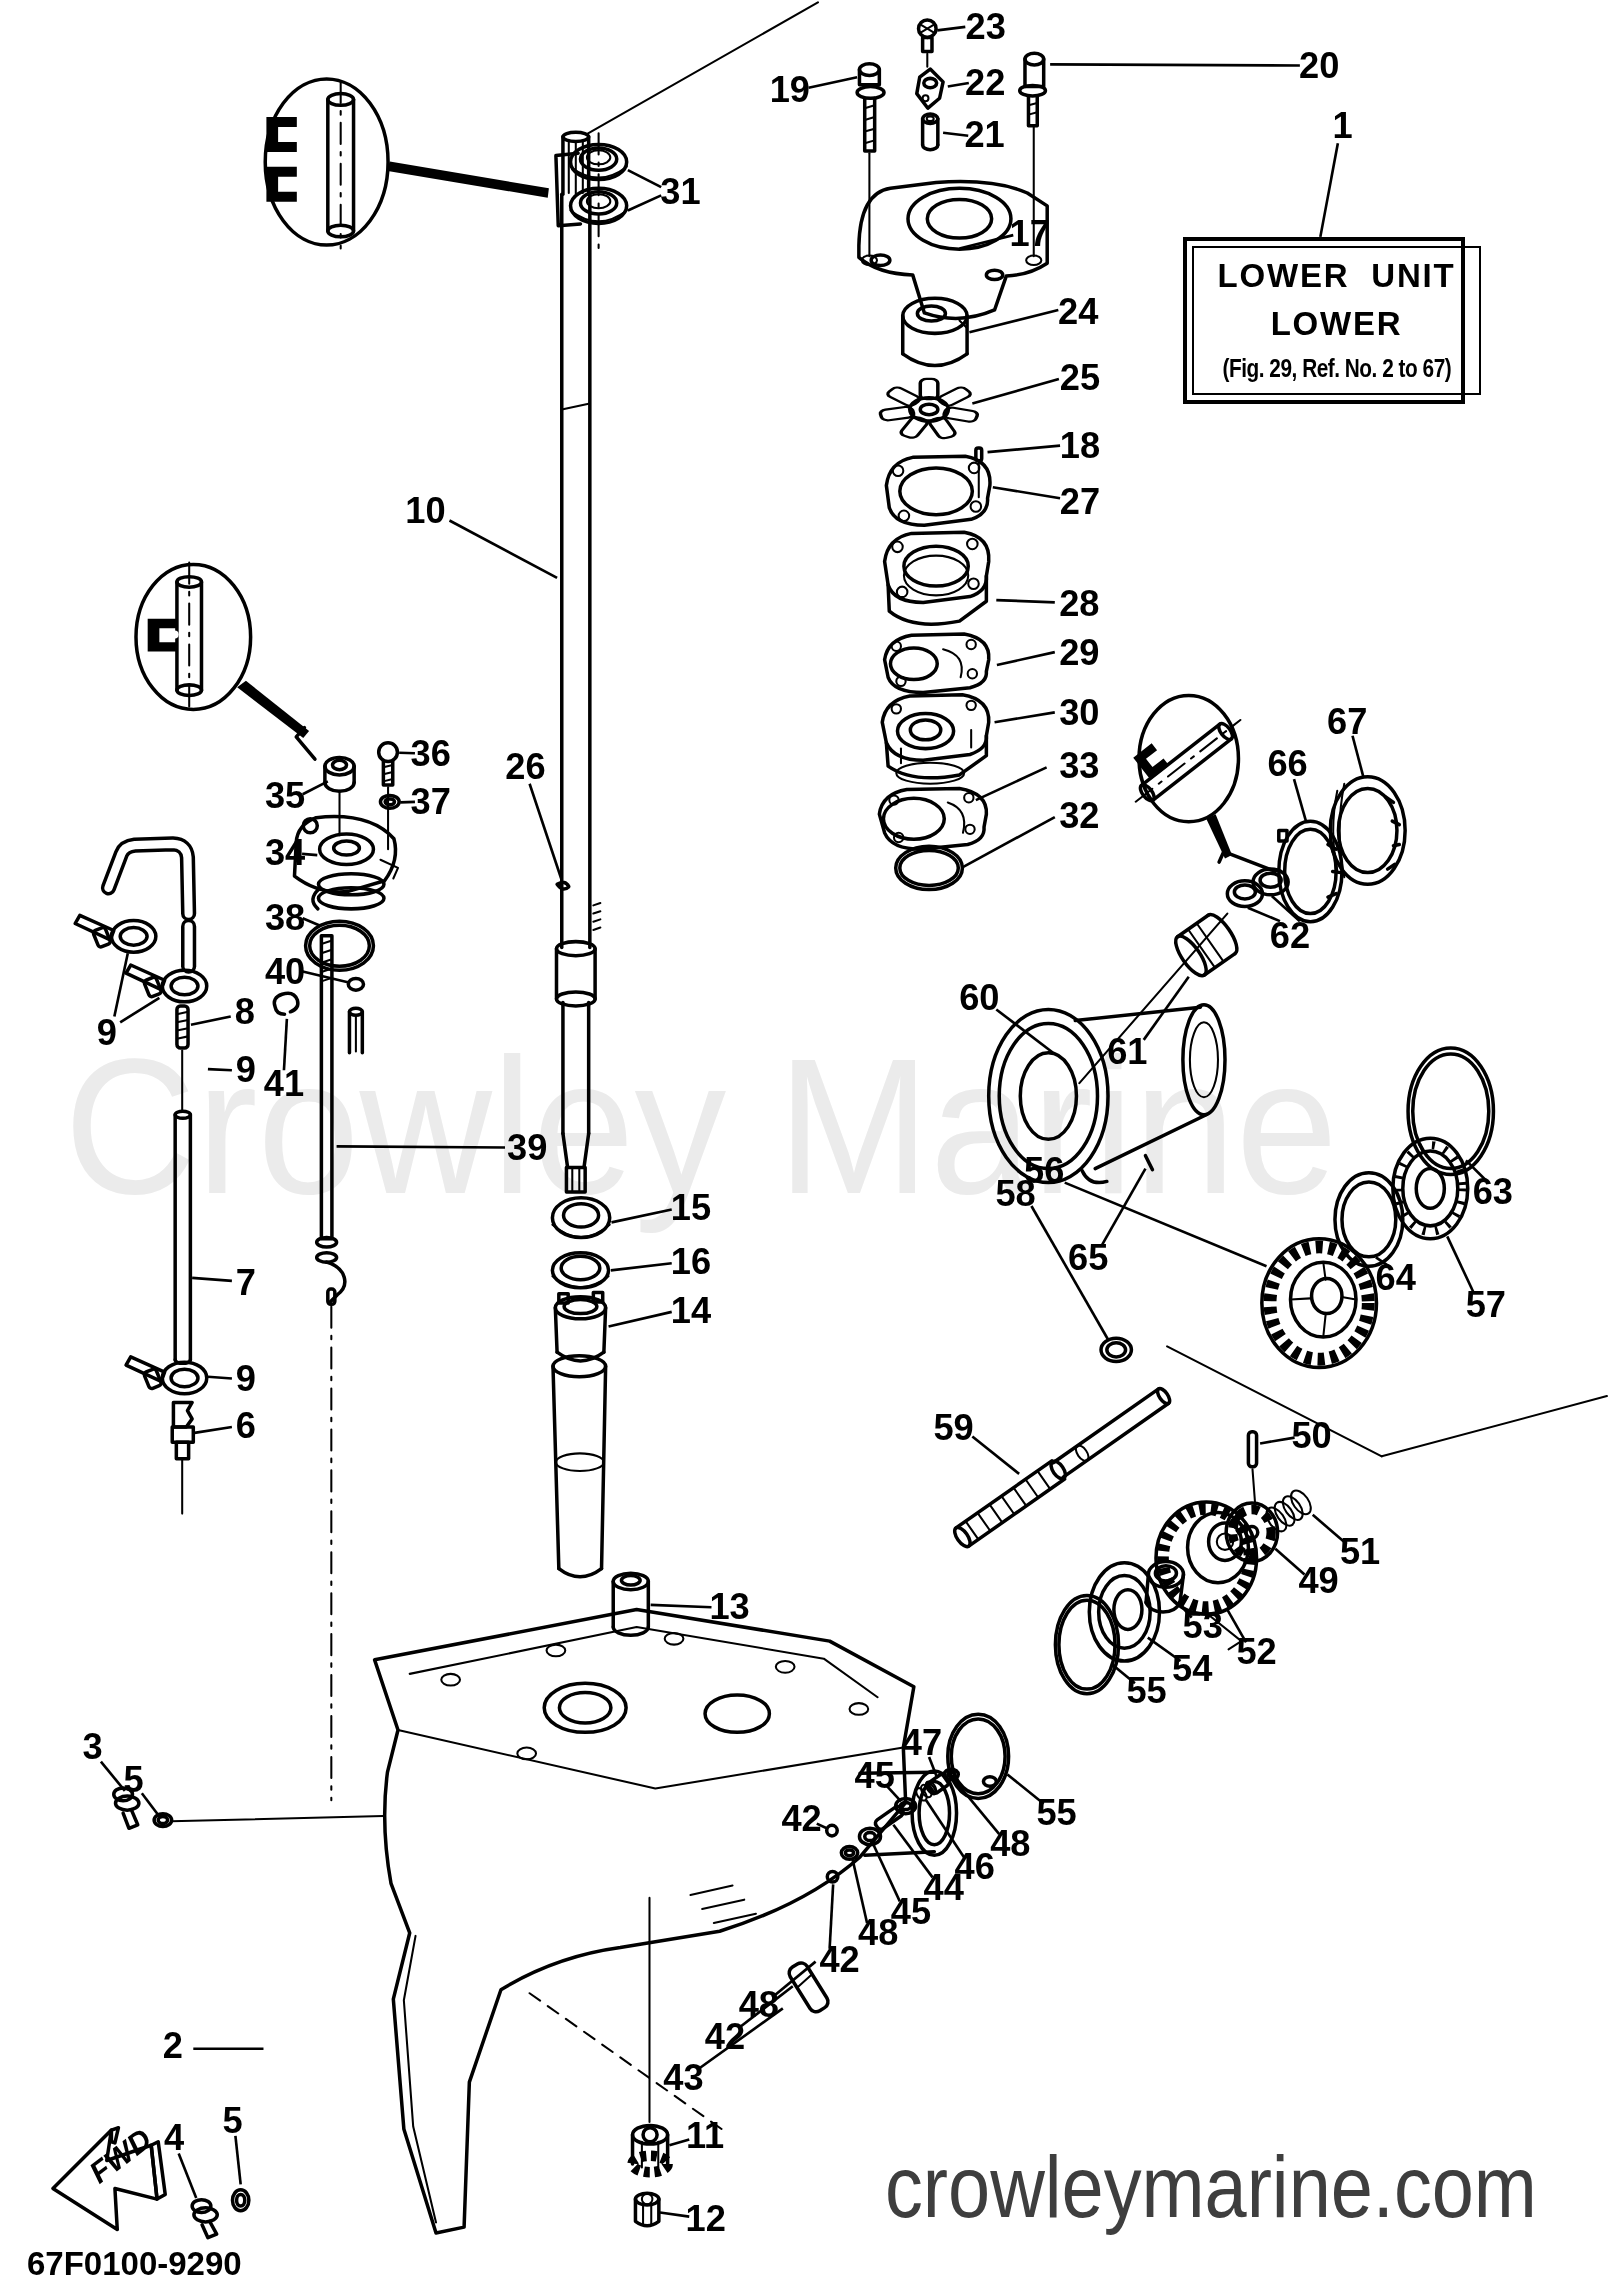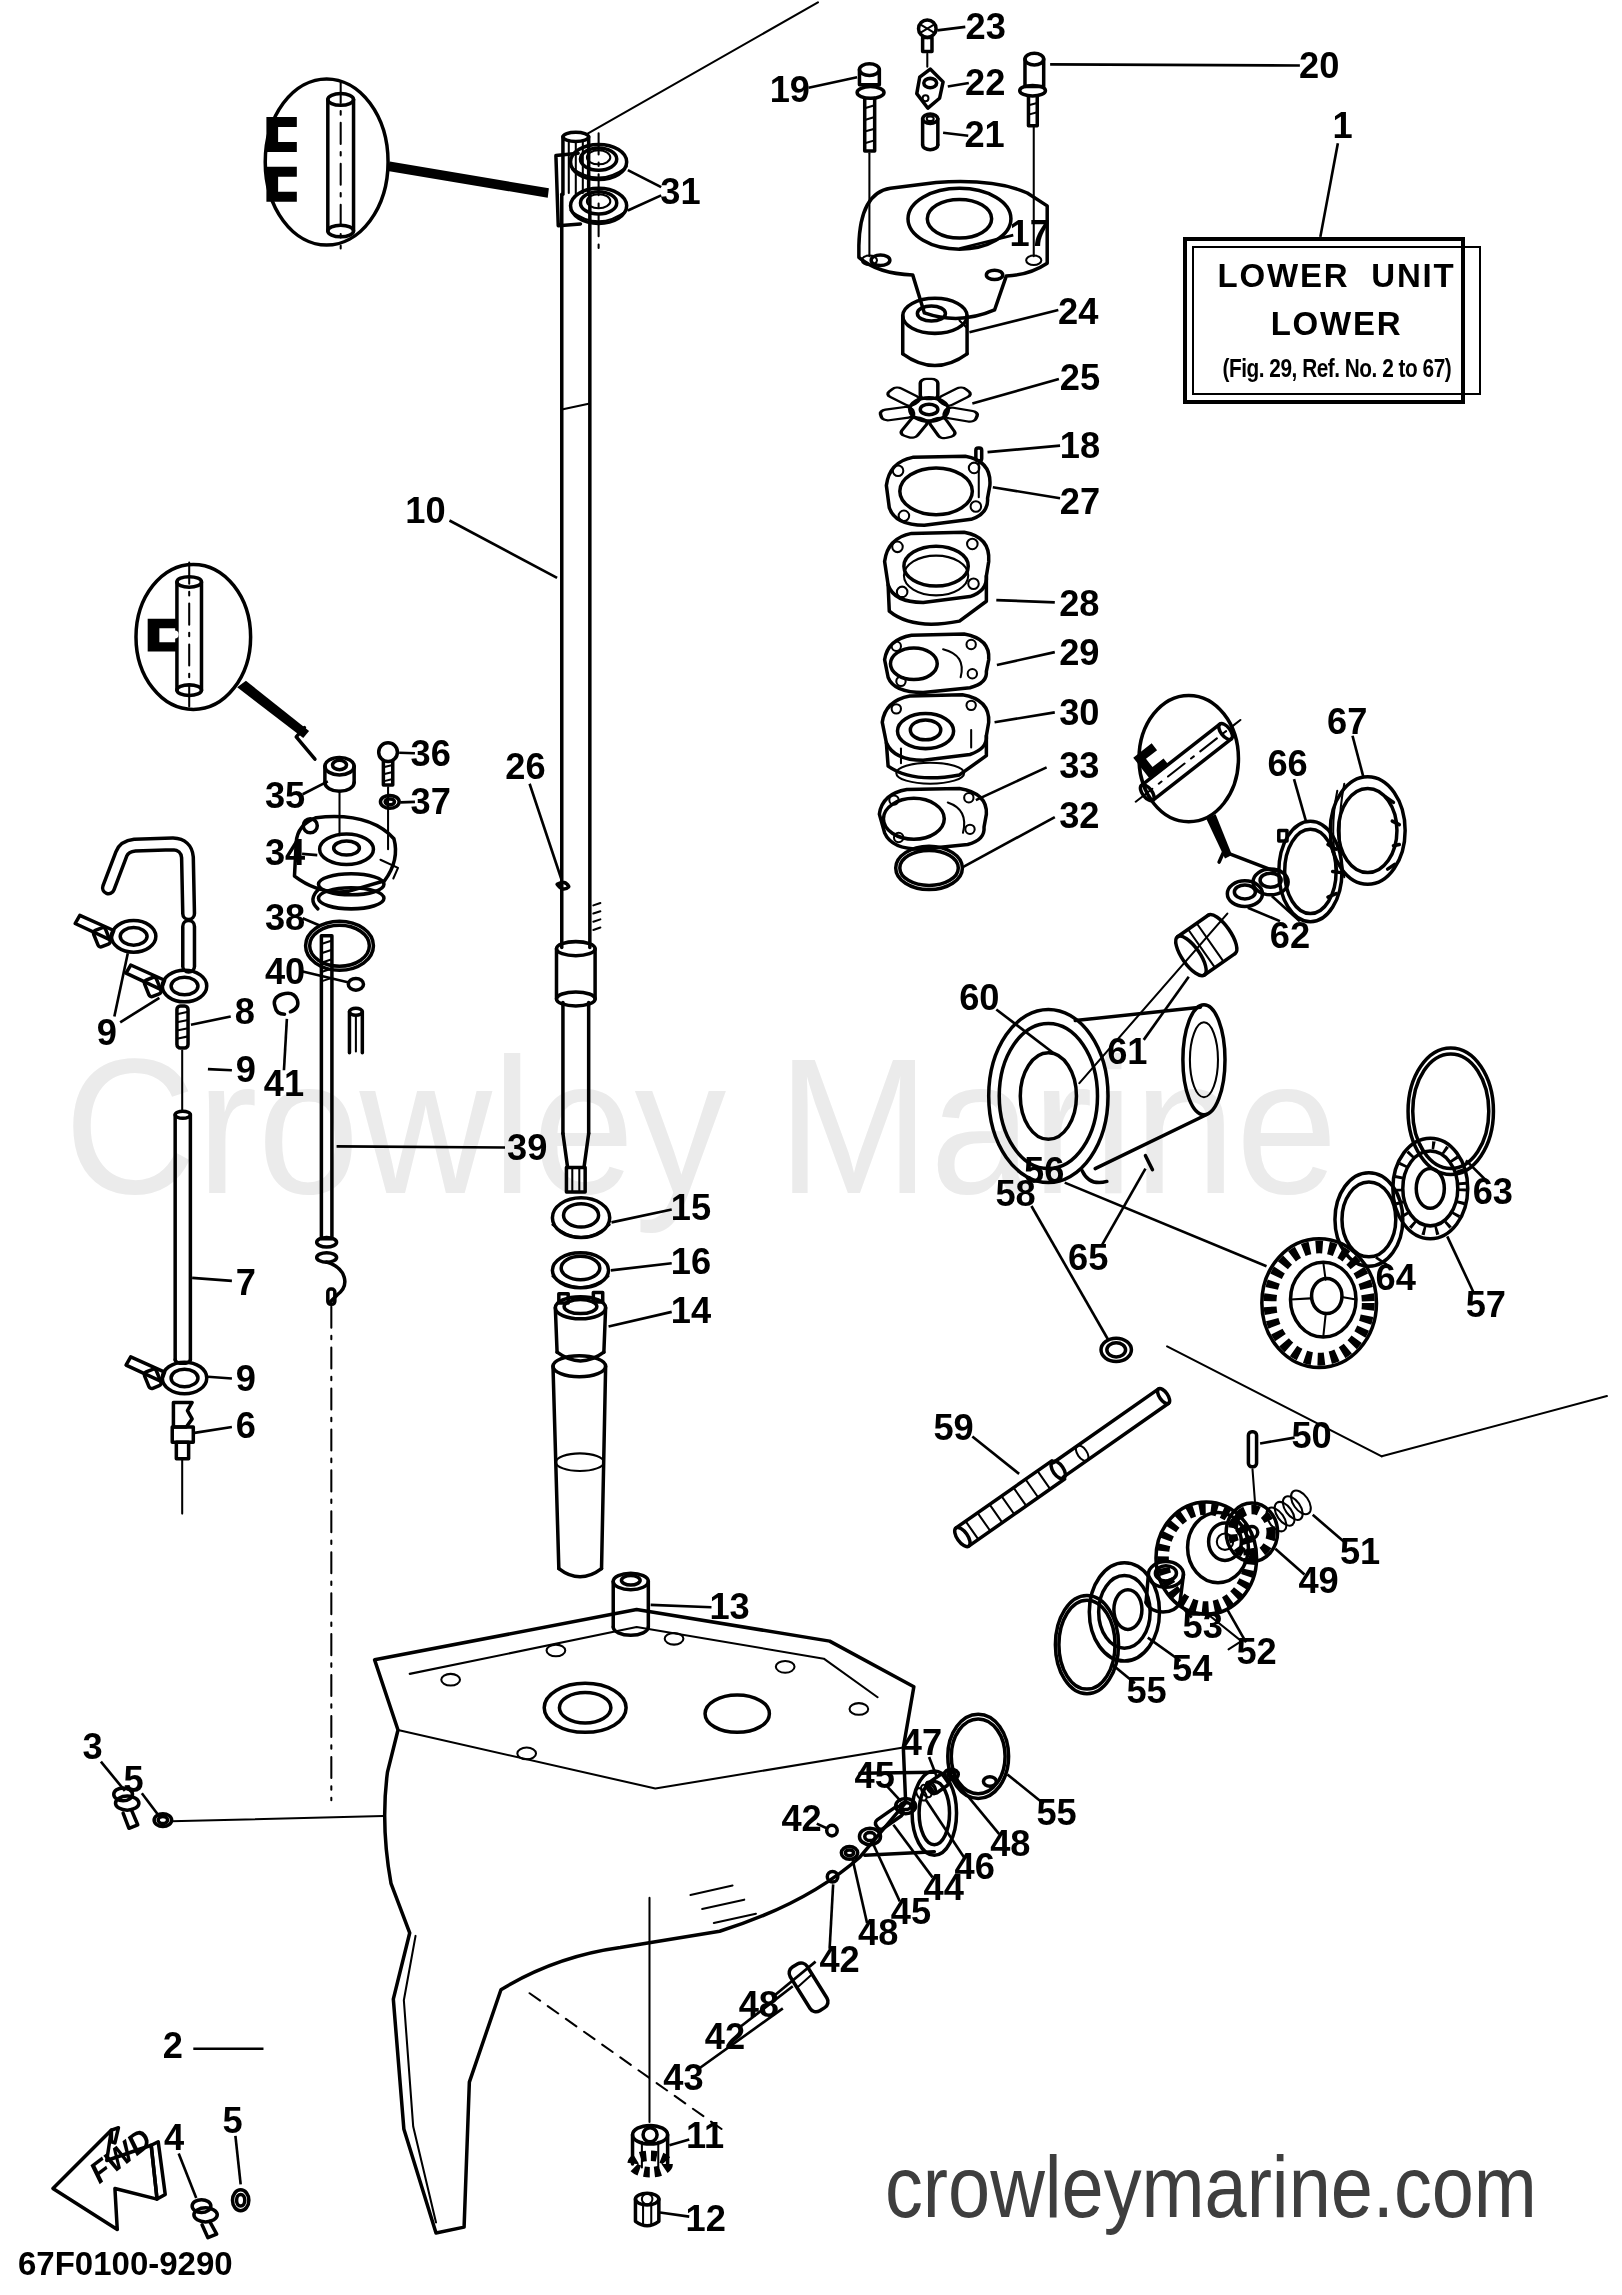--- a/index.html
+++ b/index.html
@@ -17,21 +17,21 @@
   text.ref{font:700 62px "Liberation Sans",sans-serif;fill:#000;}
   
   .watermark{position:absolute;left:64px;top:1015px;font-size:193px;font-weight:400;
              color:#ebebeb;white-space:nowrap;transform:scaleX(.95);transform-origin:left top;}
   .titlebox{position:absolute;left:1183px;top:237px;width:282px;height:167px;border:4.1px solid #000;
             box-sizing:border-box;display:flex;align-items:stretch;}
   .titlebox .inner{flex:1;margin:4.7px;border:2.9px solid #000;display:flex;flex-direction:column;
             align-items:center;justify-content:space-evenly;}
   .tb1,.tb2{font-size:33px;font-weight:700;letter-spacing:1.8px;white-space:pre;}
   .tb3{font-size:26px;font-weight:700;white-space:nowrap;transform:scaleX(.8);letter-spacing:-0.6px;}
-  .dwgnum{position:absolute;left:18px;top:2245px;font-size:33px;font-weight:700;color:#000;}
+  .dwgnum{position:absolute;left:27px;top:2245px;font-size:33px;font-weight:700;color:#000;}
   .sitetext{position:absolute;left:885px;top:2136px;font-size:88px;font-weight:400;color:#3e3e3e;
             white-space:nowrap;transform:scaleX(.86);transform-origin:left top;}
   .fwdtext{position:absolute;left:83px;top:2163px;font-size:30px;font-weight:700;font-style:italic;
            transform:rotate(-37deg);transform-origin:left top;color:#000;}
 </style>
 </head>
 <body>
 
 <div class="page">
 

